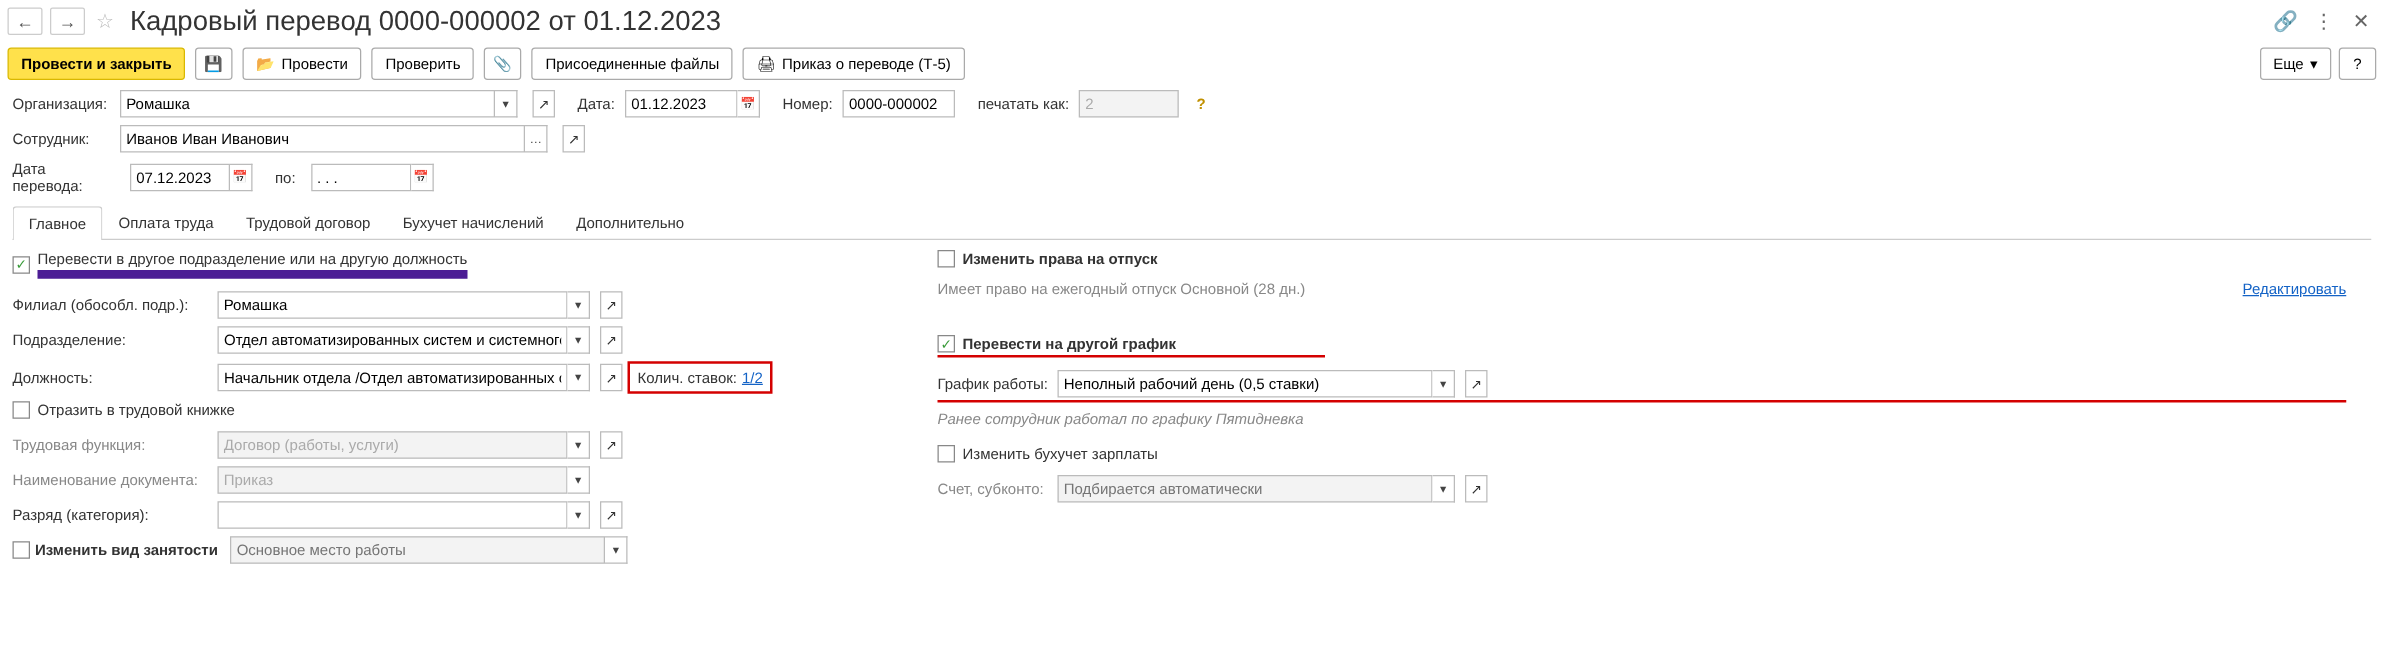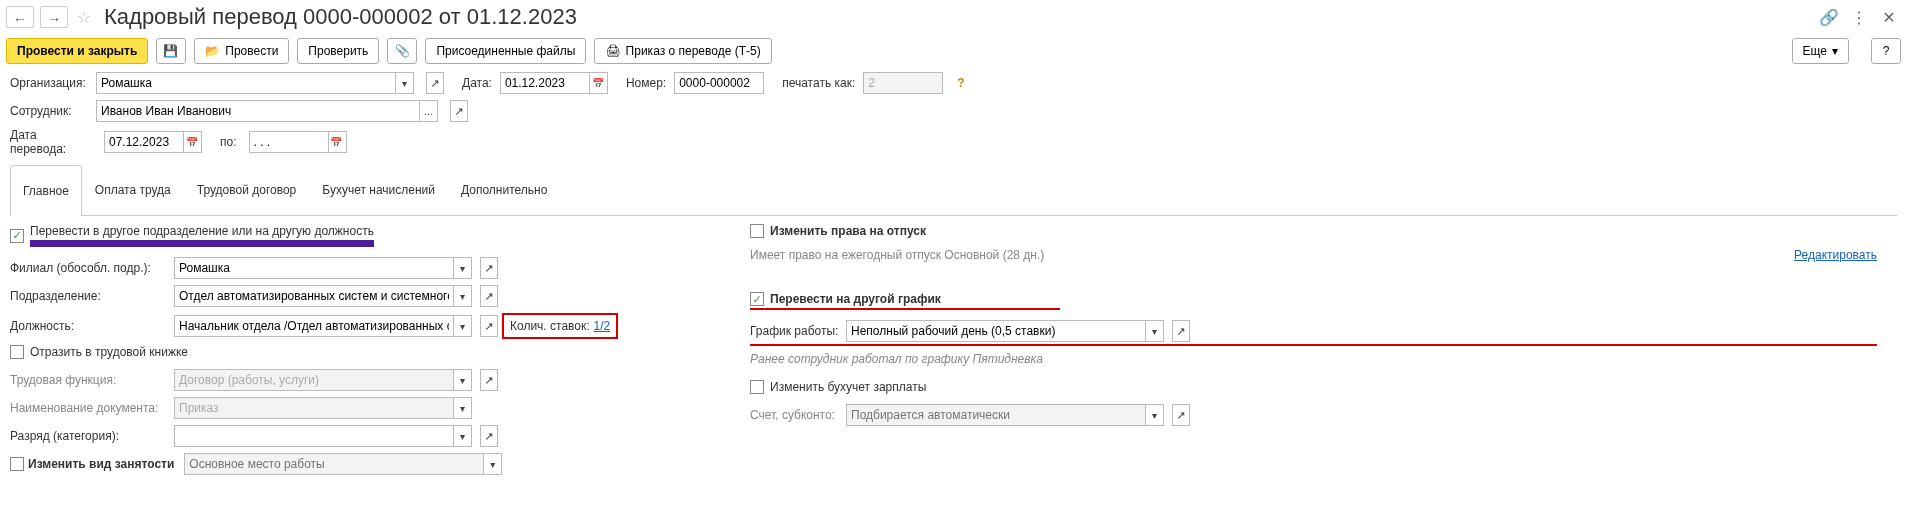--- a/index.html
+++ b/index.html
@@ -71,21 +71,21 @@
     display:inline-flex;
     align-items:center;
     gap:5px;
   }
   .btn-yellow {
     background: #ffe14b;
     border-color: #d9b800;
     font-weight: bold;
   }
   .btn-icon-only { width: 30px; padding:0; justify-content:center; }
-  .toolbar-right { margin-left:auto; display:flex; gap:22px; }
+  .toolbar-right { margin-left:auto; display:flex; gap:6px; }
   .form-area { padding: 4px 10px; }
   .frow {
     display:flex;
     align-items:center;
     gap: 8px;
     margin-bottom: 6px;
   }
   .lbl { display:inline-block; }
   .lbl-org { width: 78px; }
   .lbl-emp { width: 78px; }
@@ -127,21 +127,21 @@
     font-weight:bold;
     cursor:pointer;
     margin-left:6px;
   }
   .tabs {
     display:flex;
     border-bottom: 1px solid #ccc;
     margin: 8px 0 0 0;
   }
   .tab {
-    padding: 18px 12px;
+    padding: 6px 12px;
     border: 1px solid transparent;
     border-bottom: none;
     cursor:pointer;
   }
   .tab.active {
     border-color: #ccc;
     border-radius: 3px 3px 0 0;
     background: #fff;
     position:relative;
     top:1px;

